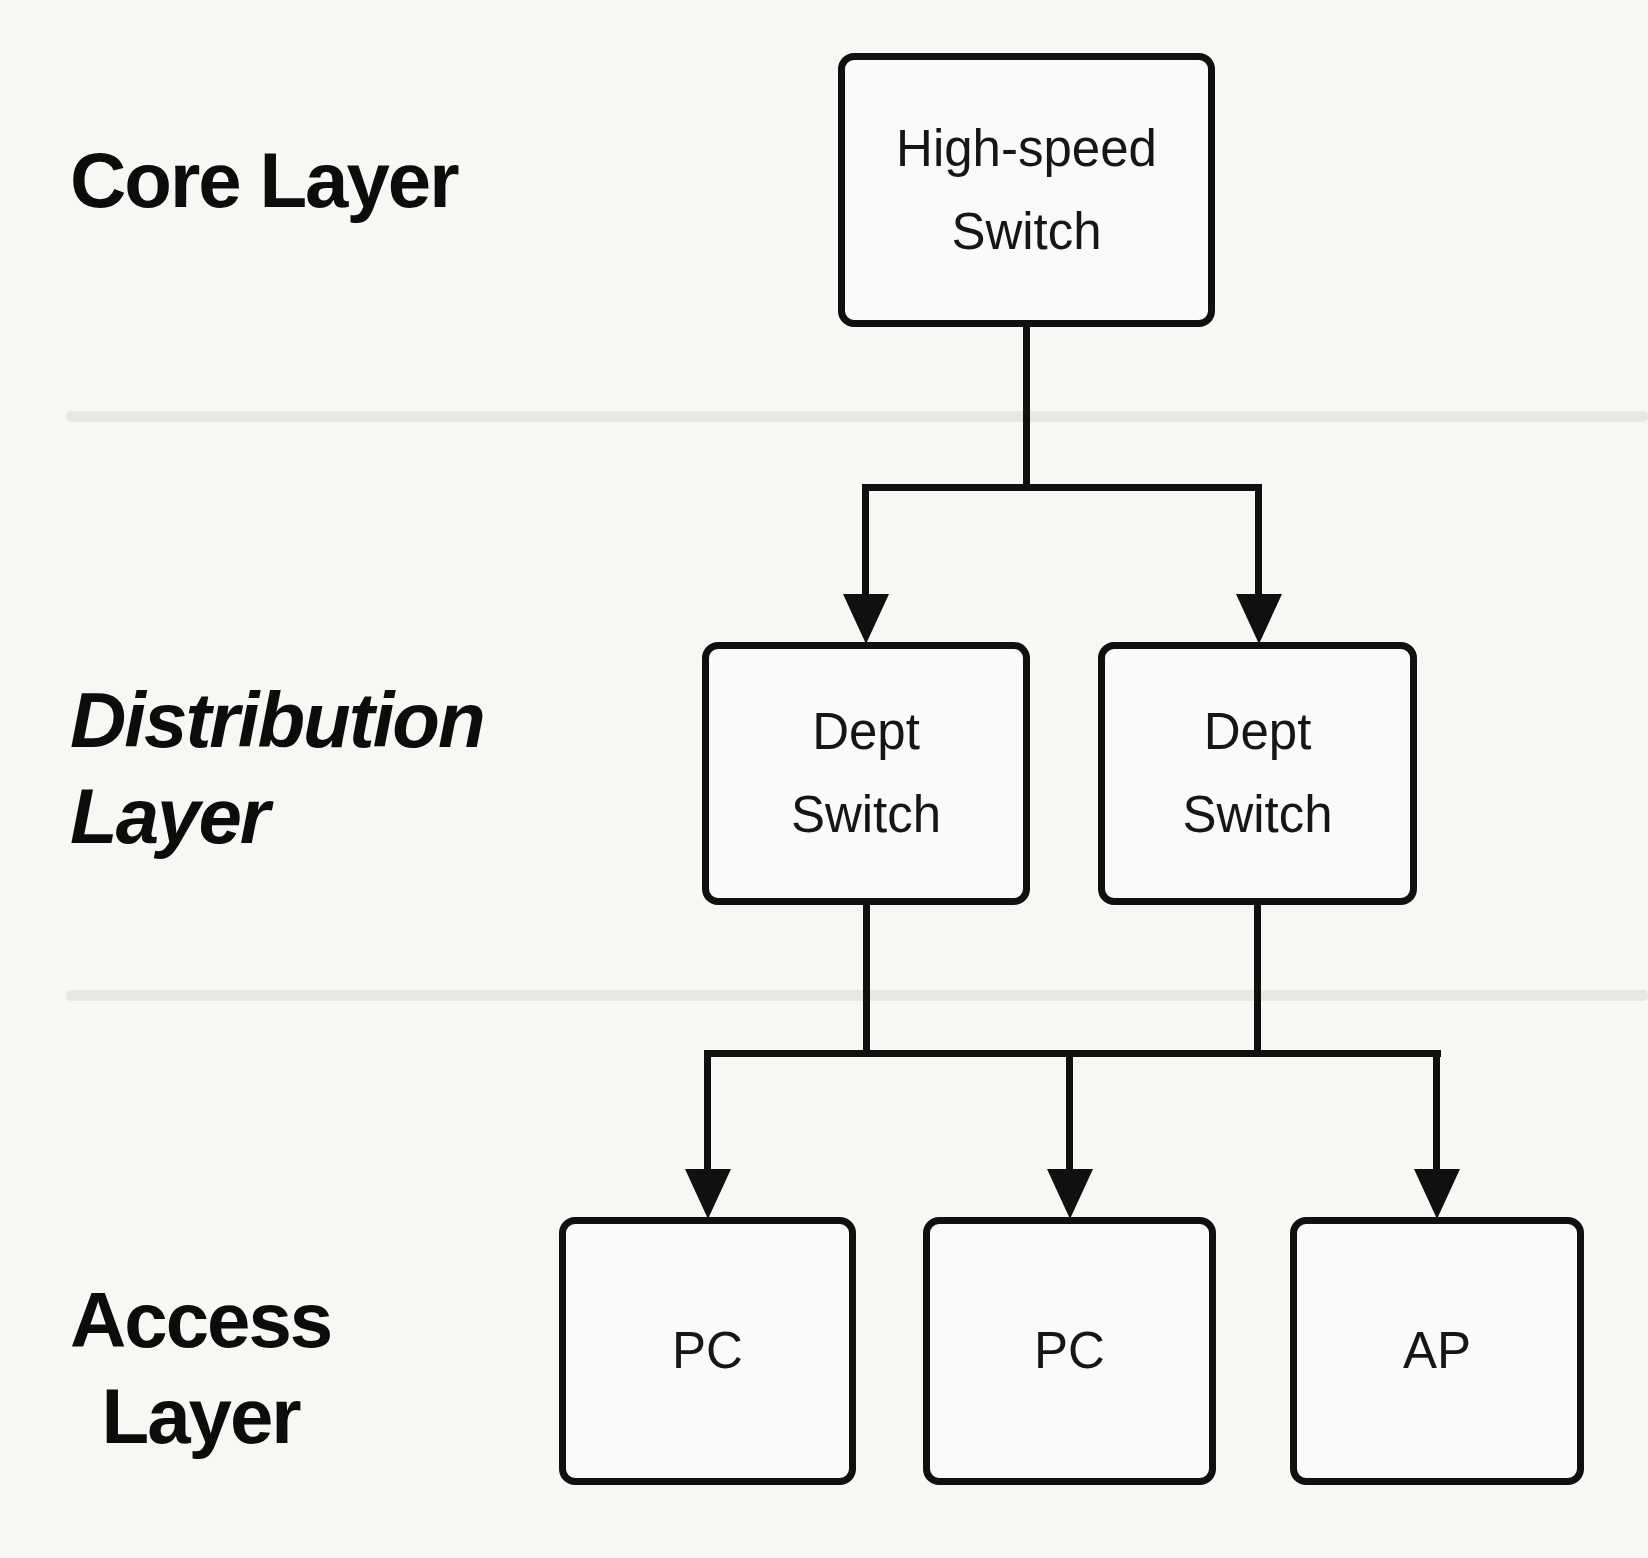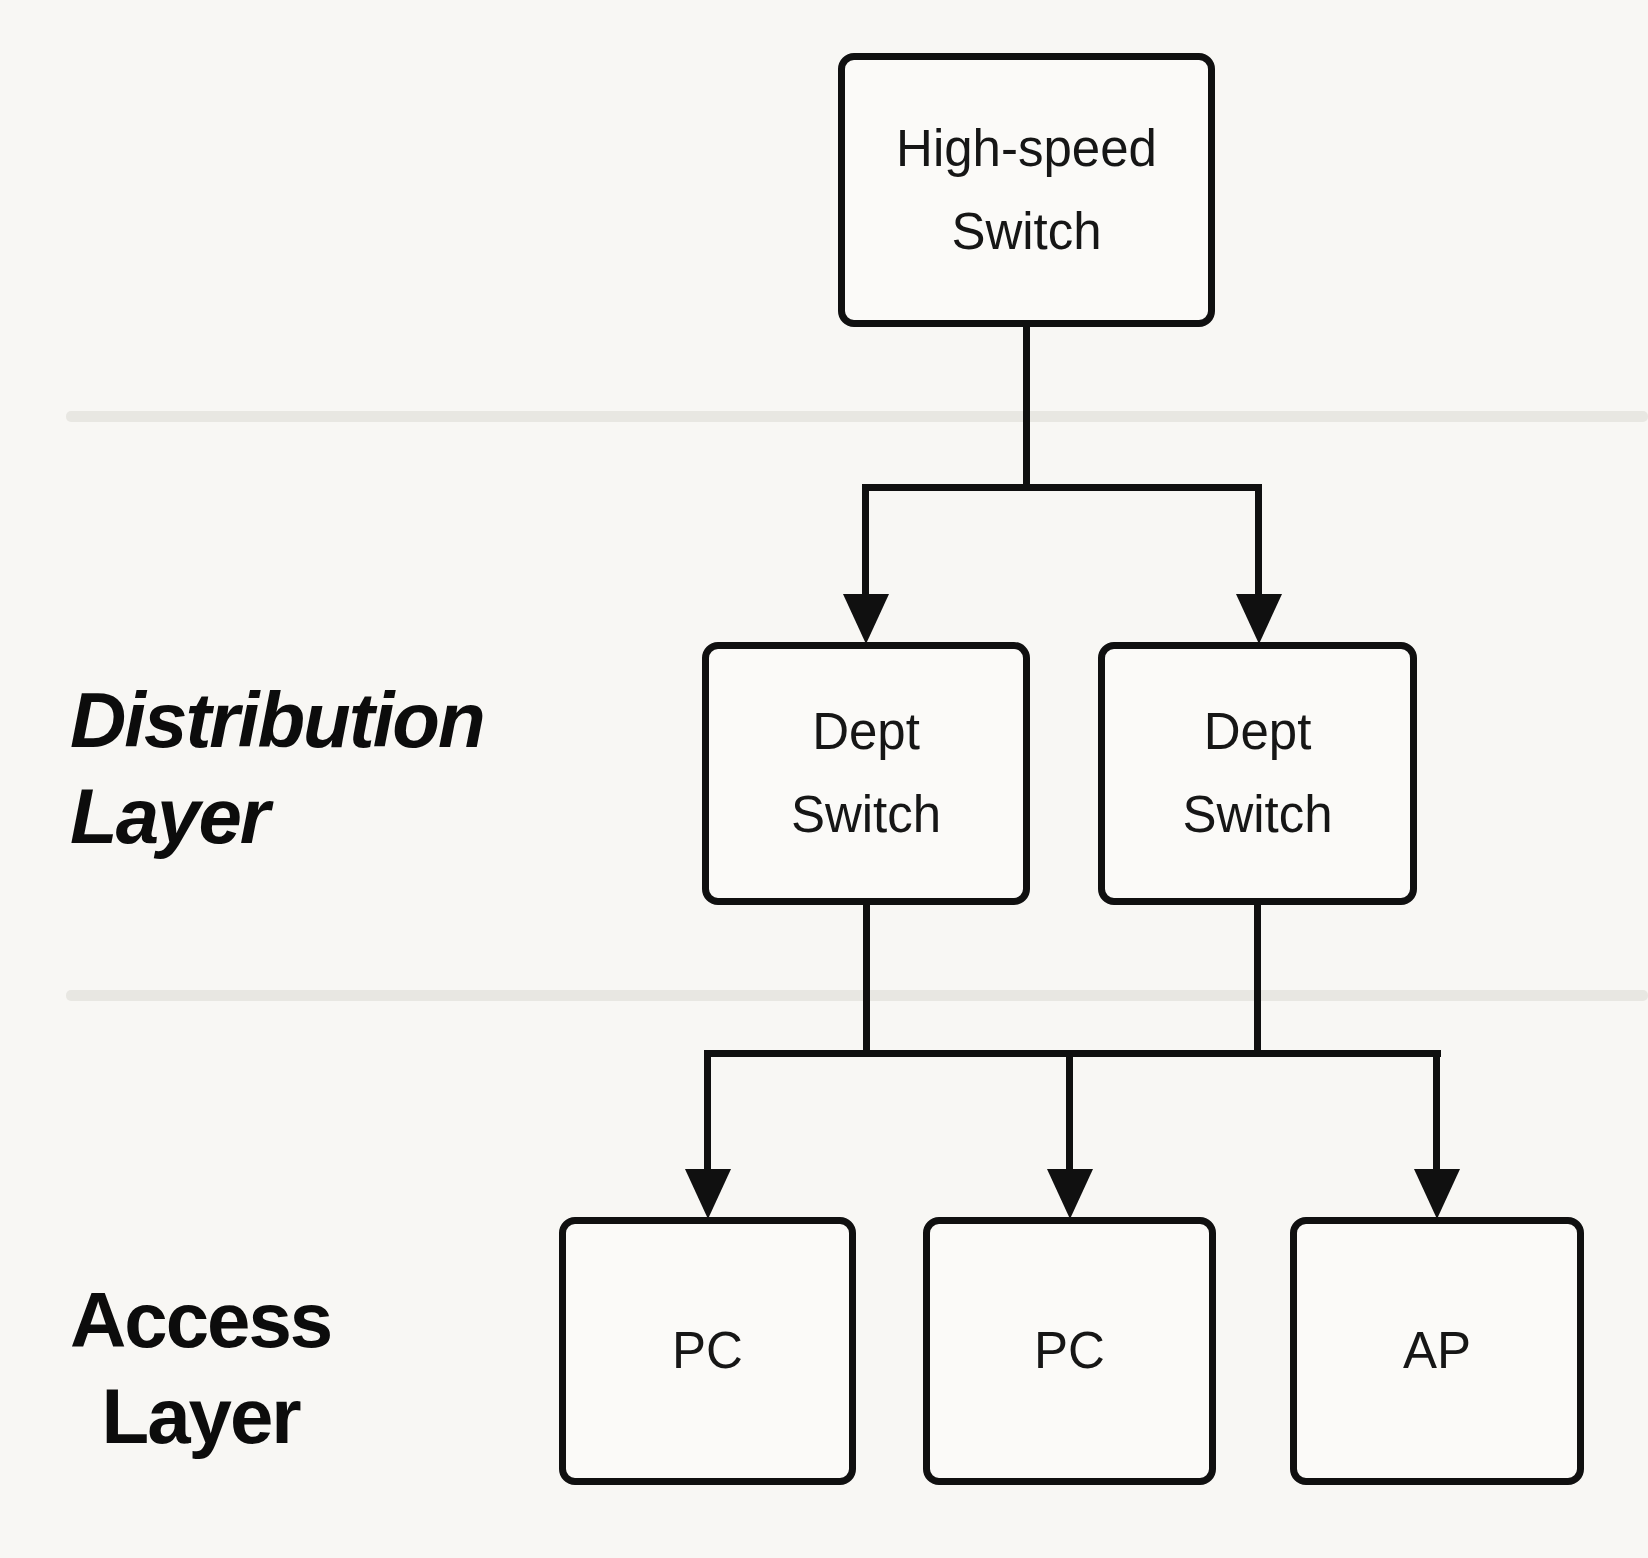--- a/index.html
+++ b/index.html
@@ -91,20 +91,23 @@
   .arrowhead.a-drop-3   { left: 1414px; top: 1169px; }
 </style>
 </head>
 <body>
 
 <div class="canvas">
 
   <div class="divider d1"></div>
   <div class="divider d2"></div>
 
+  <div class="layer-label core">
+    <span>Core Layer</span>
+  </div>
   <div class="layer-label distribution">
     <span>Distribution</span>
     <span>Layer</span>
   </div>
   <div class="layer-label access">
     <span>Access</span>
     <span>Layer</span>
   </div>
 
   <div class="conn v-core"></div>

